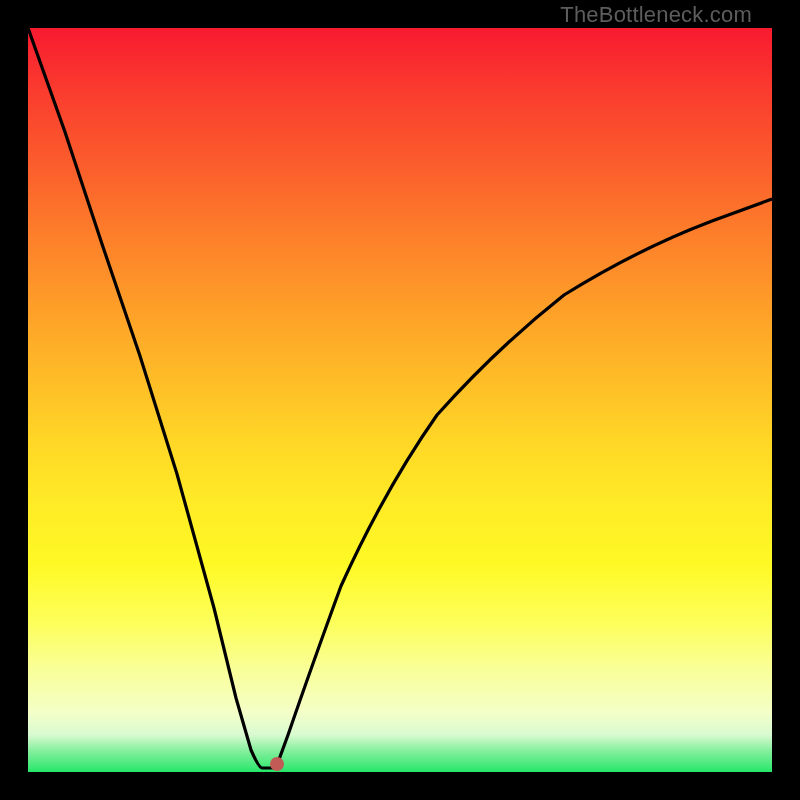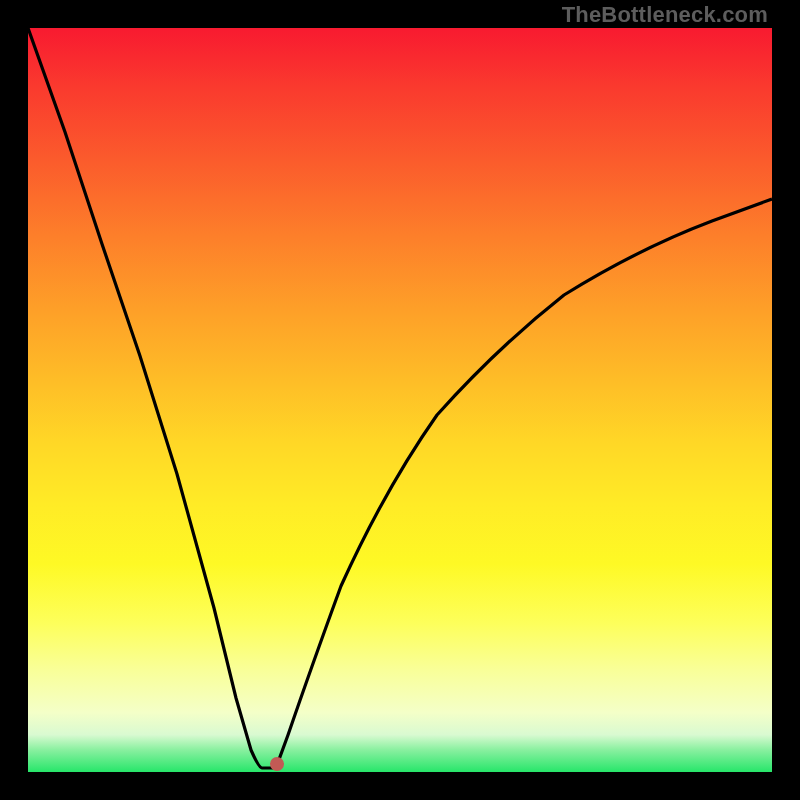--- a/index.html
+++ b/index.html
@@ -44,24 +44,24 @@
       #f9ff96 86%,
       #f4ffc8 92%,
       #d9fad1 95%,
       #8af0a0 97%,
       #27e66a 100%
     );
   }
   .watermark {
     position: absolute;
     top: 2px;
-    right: 32px;
+    right: 48px;
     color: #5d5d5d;
     font-size: 22px;
-    font-weight: 700;
+    font-weight: 400;
     letter-spacing: 0.2px;
   }
   .curve-svg {
     position: absolute;
     inset: 0;
     width: 100%;
     height: 100%;
   }
   .marker-dot {
     fill: #c25a55;

